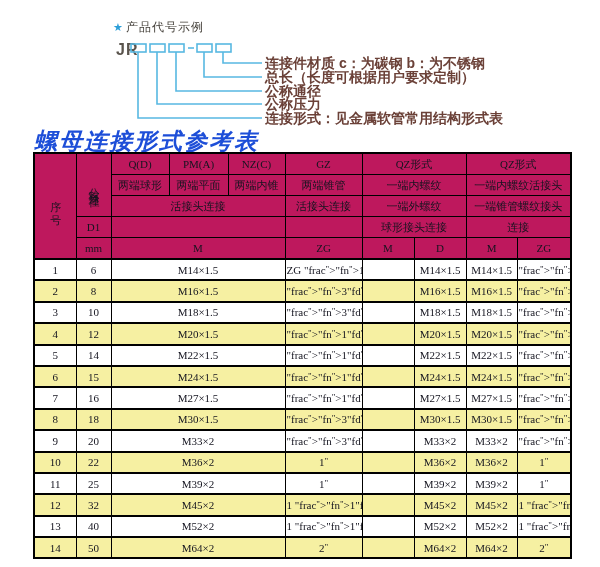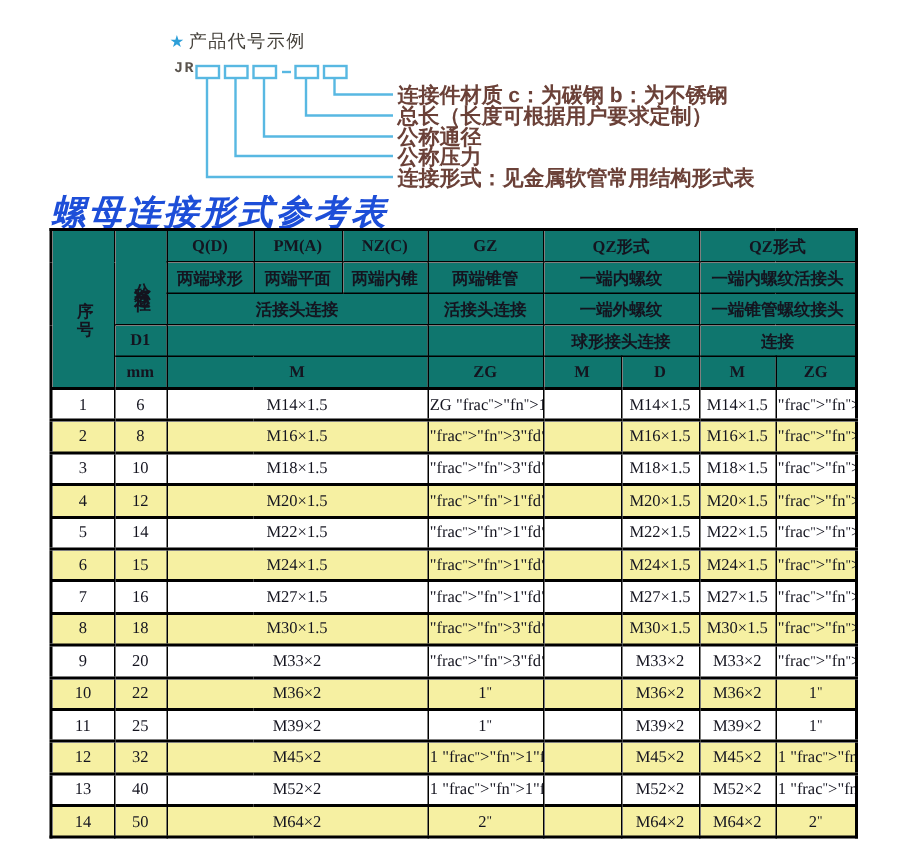--- a/index.html
+++ b/index.html
@@ -12,22 +12,22 @@
   }
   
   .diag-title{
     position:absolute;left:113px;top:19px;
     font-family:"Liberation Sans","DejaVu Sans",sans-serif;
     font-size:12px;font-weight:normal;color:#44403a;letter-spacing:1px;
   }
   .diag-title .star{color:#2d9fd8;margin-right:2px;font-size:11px;}
   .jr-label{
     position:absolute;left:116px;top:41px;
-    font-family:Liberation Mono, monospace;
-    font-size:10px;font-weight:bold;color:#5a544d;letter-spacing:1px;text-align:right;
+    font-family:Liberation Sans, sans-serif;
+    font-size:16px;font-weight:bold;color:#5a544d;letter-spacing:1px;text-align:right;
   }
   .diag-svg{position:absolute;left:0;top:0;width:600px;height:130px;}
   .diag-label{
     position:absolute;left:265px;height:13px;line-height:13px;
     font-family:"Liberation Sans","DejaVu Sans",sans-serif;
     font-size:14px;font-weight:bold;color:#6b4138;white-space:nowrap;
   }
   
   .tbl-title{
     position:absolute;left:34px;top:126px;
@@ -42,21 +42,21 @@
     border:2px solid #000;
     font-size:11px;color:#14141f;
   }
   table.ref th,table.ref td{
     border:1px solid #000;
     text-align:center;vertical-align:middle;
     padding:0 1px;overflow:hidden;white-space:nowrap;
     font-weight:normal;
   }
   table.ref td{border-top-width:2px;}
-  table.ref th{height:20px;background:#0f766e;font-weight:bold;}
+  table.ref th{height:20px;background:#be185d;}
   table.ref td{height:19.4px;background:#ffffff;}
   tr.alt td{background:#f6f0a2;}
   .vtext{
     writing-mode:vertical-rl;text-orientation:upright;
     margin:0 auto;letter-spacing:3px;
   }
   .vtext.wide{letter-spacing:14px;}
   .inch{font-size:9px;vertical-align:top;}
 </style>
 </head>

